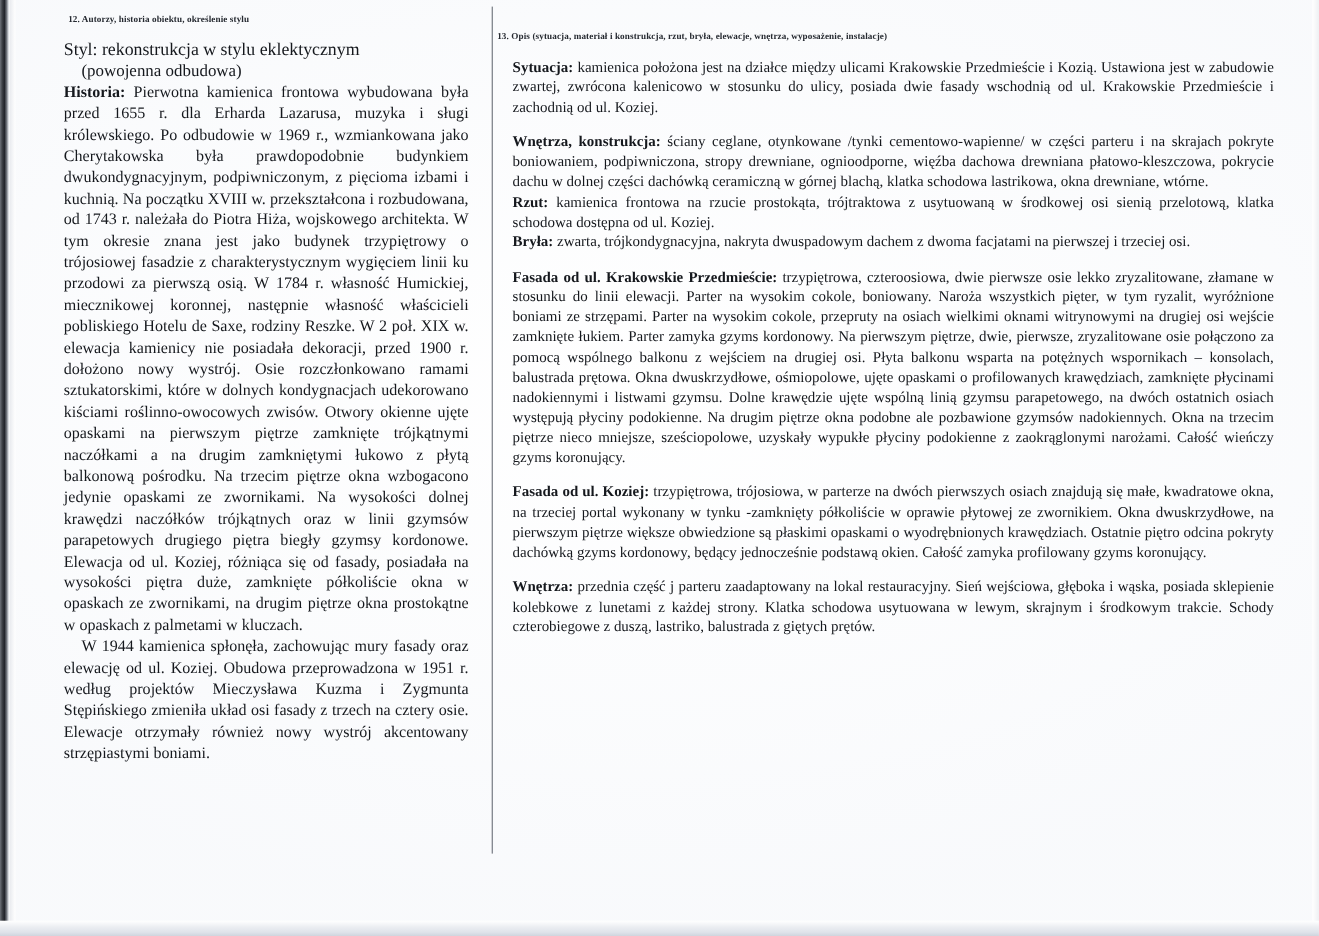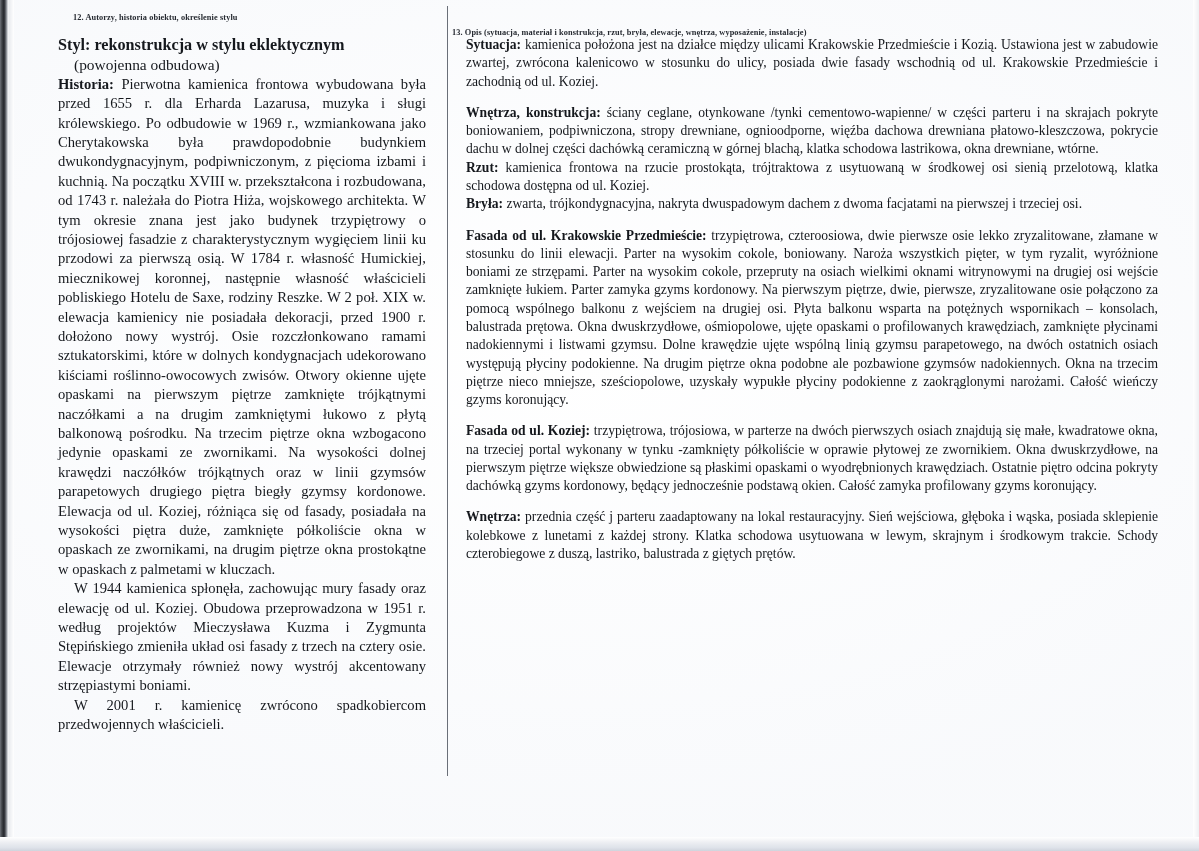--- a/index.html
+++ b/index.html
@@ -66,50 +66,50 @@
   
   .col-header {
     position: absolute;
     font-family: "Liberation Serif", "DejaVu Serif", serif;
     font-size: 8.3px;
     font-weight: bold;
     color: #262a31;
     letter-spacing: 0.1px;
     white-space: nowrap;
   }
-  #hdr-left  { left: 73px;  top: 13px; }
+  #hdr-left  { left: 62px;  top: 13px; }
   #hdr-right { left: 452px; top: 13px; margin-top: 15px; }
 
   
   .column {
     position: absolute;
     color: #15181d;
   }
   #col-left {
     left: 58px;
     top: 36px;
     width: 368px;
     font-size: 14.6px;
     line-height: 1.33;
     text-align: justify;
   }
   #col-right {
     left: 466px;
-    top: 36px;
+    top: 52px;
     width: 692px;
     font-size: 13.6px;
     line-height: 1.345;
     text-align: justify;
   }
 
   #col-left p, #col-right p { margin: 0; }
   #col-right p { margin-bottom: 0; }
 
   .title-line {
-    font-weight: bold;
+    font-weight: normal;
     font-size: 16.2px;
     text-align: left;
     line-height: 1.2;
   }
   .subtitle-line {
     font-size: 15.4px;
     text-align: left;
     line-height: 1.25;
     padding-left: 16px;
   }
@@ -138,21 +138,20 @@
   <div class="column" id="col-left">
 
     <p class="title-line">Styl: rekonstrukcja w stylu eklektycznym</p>
 
     <p class="subtitle-line">(powojenna odbudowa)</p>
 
     <p><span class="lead">Historia:</span><span> Pierwotna kamienica frontowa wybudowana była </span><b>przed 1655 r. dla Erharda Lazarusa</b><span>, muzyka i sługi królewskiego. Po odbudowie w 1969 r., wzmiankowana jako Cherytakowska była prawdopodobnie budynkiem dwukondygnacyjnym, podpiwniczonym, z pięcioma izbami i kuchnią. Na początku XVIII w. przekształcona i rozbudowana, od 1743 r. należała do </span><b>Piotra Hiża</b><span>, wojskowego architekta. W tym okresie znana jest jako budynek trzypiętrowy o trójosiowej fasadzie z charakterystycznym wygięciem linii ku przodowi za pierwszą osią. W 1784 r. własność Humickiej, miecznikowej koronnej, następnie własność właścicieli pobliskiego Hotelu de Saxe, </span><b>rodziny Reszke.</b><span> W 2 poł. XIX w. elewacja kamienicy nie posiadała dekoracji, przed 1900 r. dołożono nowy wystrój. Osie rozczłonkowano ramami sztukatorskimi, które w dolnych kondygnacjach udekorowano kiściami roślinno-owocowych zwisów. Otwory okienne ujęte opaskami na pierwszym piętrze zamknięte trójkątnymi naczółkami a na drugim zamkniętymi łukowo z płytą balkonową pośrodku. Na trzecim piętrze okna wzbogacono jedynie opaskami ze zwornikami. Na wysokości dolnej krawędzi naczółków trójkątnych oraz w linii gzymsów parapetowych drugiego piętra biegły gzymsy kordonowe. Elewacja od ul. Koziej, różniąca się od fasady, posiadała na wysokości piętra duże, zamknięte półkoliście okna w opaskach ze zwornikami, na drugim piętrze okna prostokątne w opaskach z palmetami w kluczach.</span></p>
 
     <p class="indent"><b>W 1944 kamienica spłonęła</b><span>, zachowując mury fasady oraz elewację od ul. Koziej. </span><b>Obudowa przeprowadzona w 1951 r. według projektów Mieczysława Kuzma i Zygmunta Stępińskiego</b><span> zmieniła układ osi fasady z trzech na cztery osie. Elewacje otrzymały również nowy wystrój akcentowany strzępiastymi boniami.</span></p>
 
-    <p class="indent">W 2001 r. kamienicę zwrócono spadkobiercom przedwojennych właścicieli.</p>
   </div>
 
   <div class="col-header" id="hdr-right">13. Opis (sytuacja, materiał i konstrukcja, rzut, bryła, elewacje, wnętrza, wyposażenie, instalacje)</div>
 
   <div class="column" id="col-right">
 
     <p><span class="lead">Sytuacja:</span><span> kamienica położona jest na działce między ulicami   Krakowskie Przedmieście i Kozią. Ustawiona jest w zabudowie zwartej, zwrócona kalenicowo w stosunku do ulicy, posiada dwie fasady wschodnią od ul. Krakowskie Przedmieście i zachodnią od ul. Koziej.</span></p>
 
     <div class="gap"></div>
 

